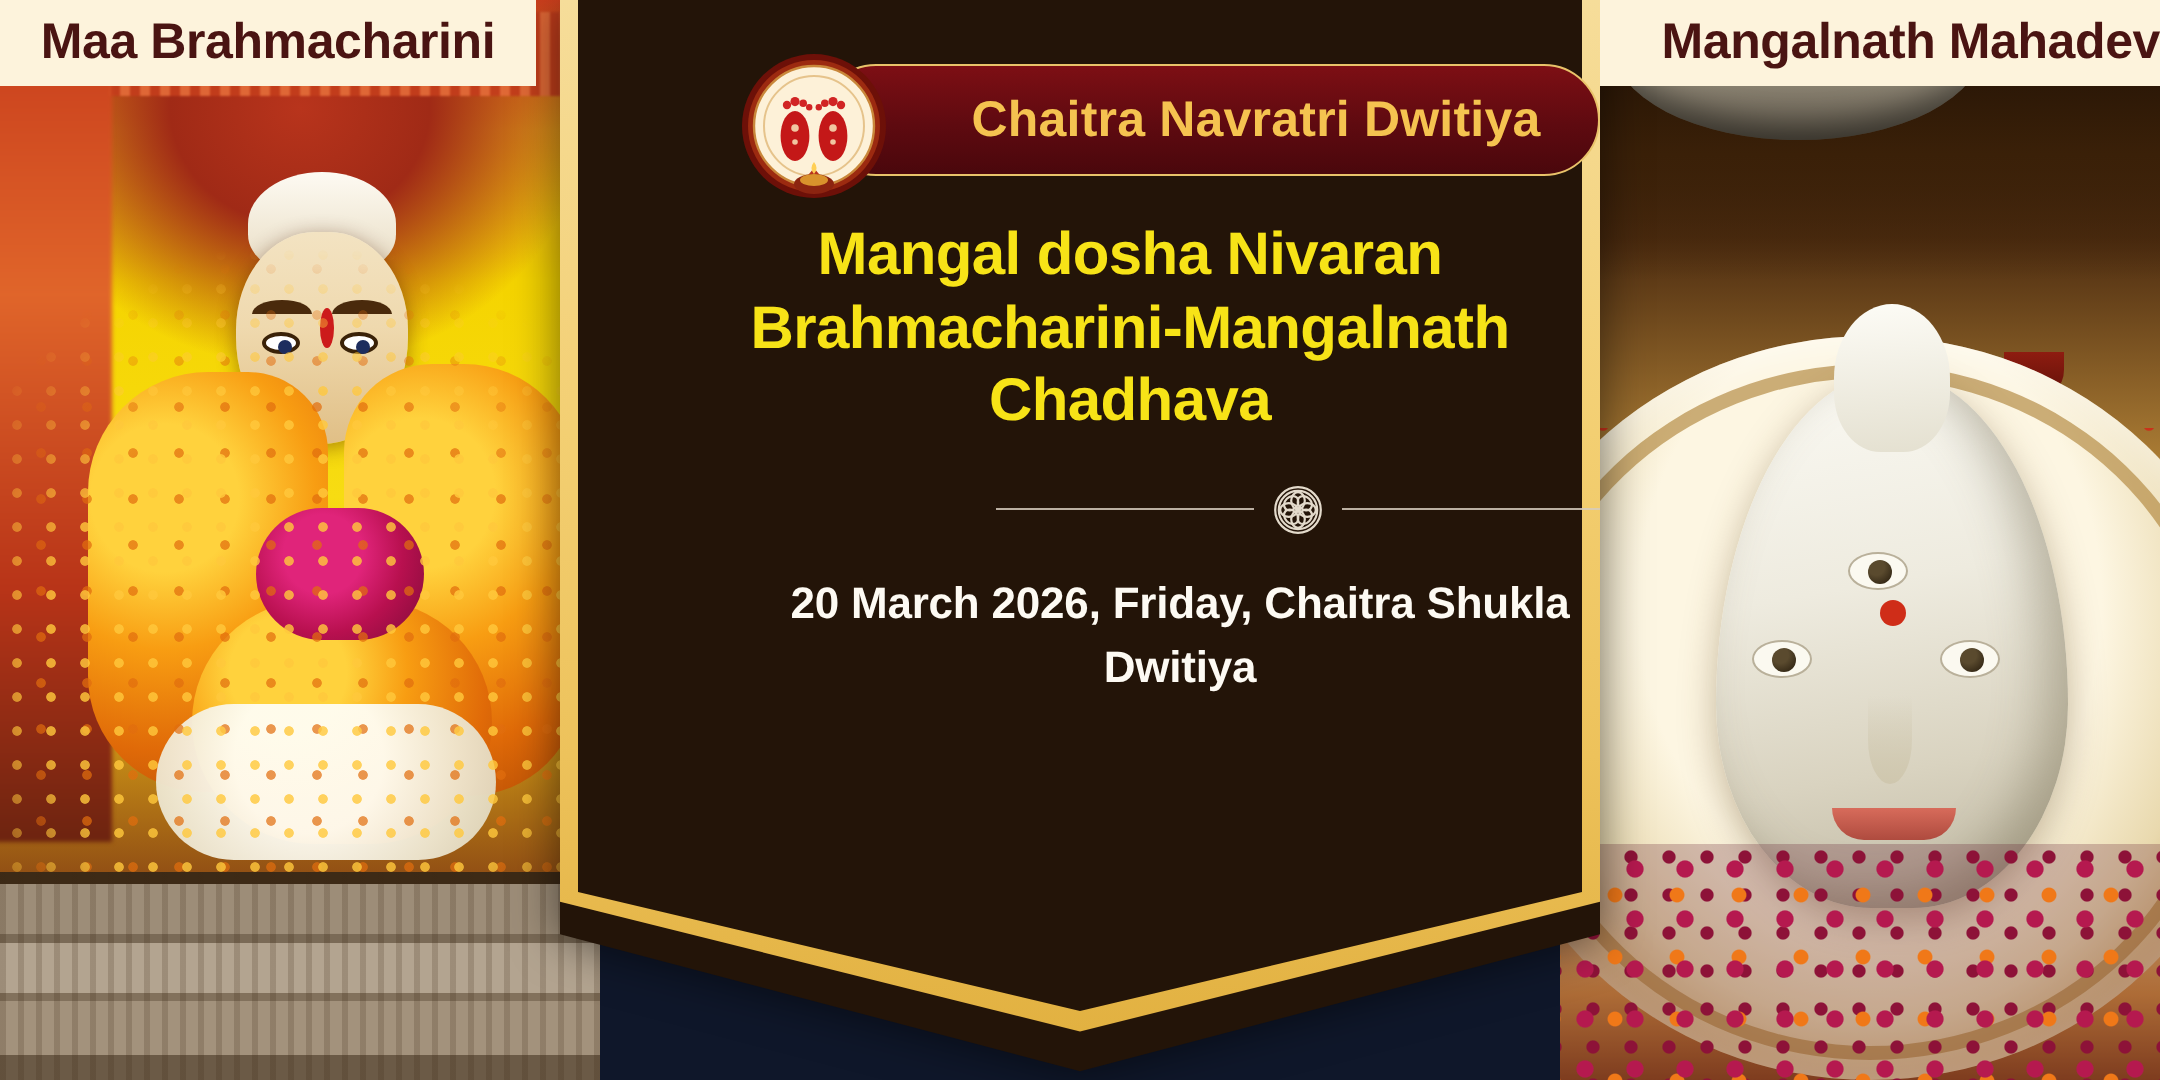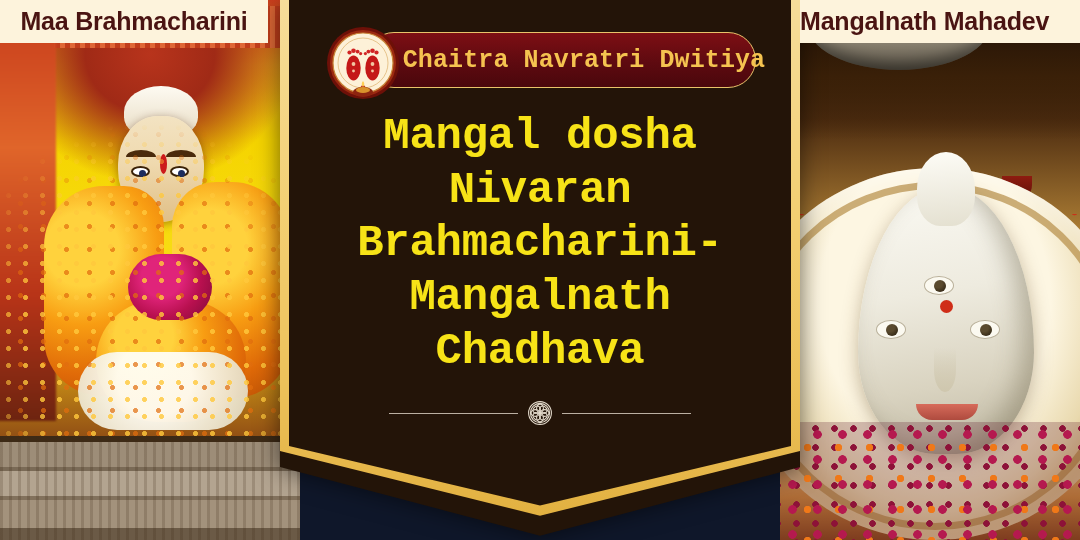--- a/index.html
+++ b/index.html
@@ -217,21 +217,21 @@
     position:absolute; top:0; height:43px;
     background:#fdf3dc;
     display:flex; align-items:center;
     z-index:6;
   }
   .name-label span {
     font-size:25px; font-weight:bold; color:#4a1412;
     letter-spacing:-.2px; white-space:nowrap;
   }
   .name-label.left  { left:0;  width:268px; justify-content:center; }
-  .name-label.right { right:0; width:280px; justify-content:flex-start; }
+  .name-label.right { right:0; width:280px; justify-content:flex-end; }
 
   
   #center {
     position:absolute;
     left:280px; top:0;
     width:520px; height:540px;
     z-index:5;
     filter:drop-shadow(0 0 12px rgba(0,0,0,.55));
   }
   .center-gold {
@@ -246,23 +246,22 @@
   }
   .center-dark-outer {
     position:absolute; left:0; right:0; top:0; bottom:0;
     background:#231408;
     clip-path: polygon(0 0, 100% 0, 100% 86.5%, 50% 99.2%, 0 86.5%);
     z-index:-1;
   }
 
   .content {
     position:absolute; left:0; right:0; top:0;
-    display:flex; flex-direction:column; align-items:center;
+    display:flex; flex-direction:column; align-items:flex-end;
     padding-top:26px;
-    font-family:Liberation Mono, monospace;
   }
 
   
   .badge-wrap {
     position:relative;
     width:432px; height:68px;
     display:flex; align-items:center;
   }
   .badge-pill {
     position:absolute; left:42px; top:6px;
@@ -280,21 +279,21 @@
   .badge-medal {
     position:absolute; left:0; top:0;
     width:78px; height:78px; z-index:3;
   }
 
   
   .headline {
     margin-top:16px;
     width:470px;
     text-align:center;
-    font-size:44px; font-weight:bold; line-height:1.22;
+    font-size:30px; font-weight:bold; line-height:1.22;
     color:#f7e317;
     letter-spacing:-.3px;
   }
 
   
   .divider {
     margin-top:20px;
     width:302px; height:30px;
     display:flex; align-items:center; justify-content:center;
     gap:9px;
@@ -422,17 +421,19 @@
             <ellipse cx="17.6" cy="13" rx="4.3" ry="3.4"></ellipse>
             <ellipse cx="9.6" cy="9.6" rx="3.1" ry="4" transform="rotate(45 9.6 9.6)"></ellipse>
             <ellipse cx="16.4" cy="16.4" rx="3.1" ry="4" transform="rotate(45 16.4 16.4)"></ellipse>
             <ellipse cx="16.4" cy="9.6" rx="4" ry="3.1" transform="rotate(45 16.4 9.6)"></ellipse>
             <ellipse cx="9.6" cy="16.4" rx="4" ry="3.1" transform="rotate(45 9.6 16.4)"></ellipse>
           </g>
         </svg>
         <div class="rule"></div>
       </div>
 
+      <div class="date">20 March 2026, Friday,
+Chaitra Shukla Dwitiya</div>
 
     </div>
   </div>
 
 </div>
 
 </body></html>

